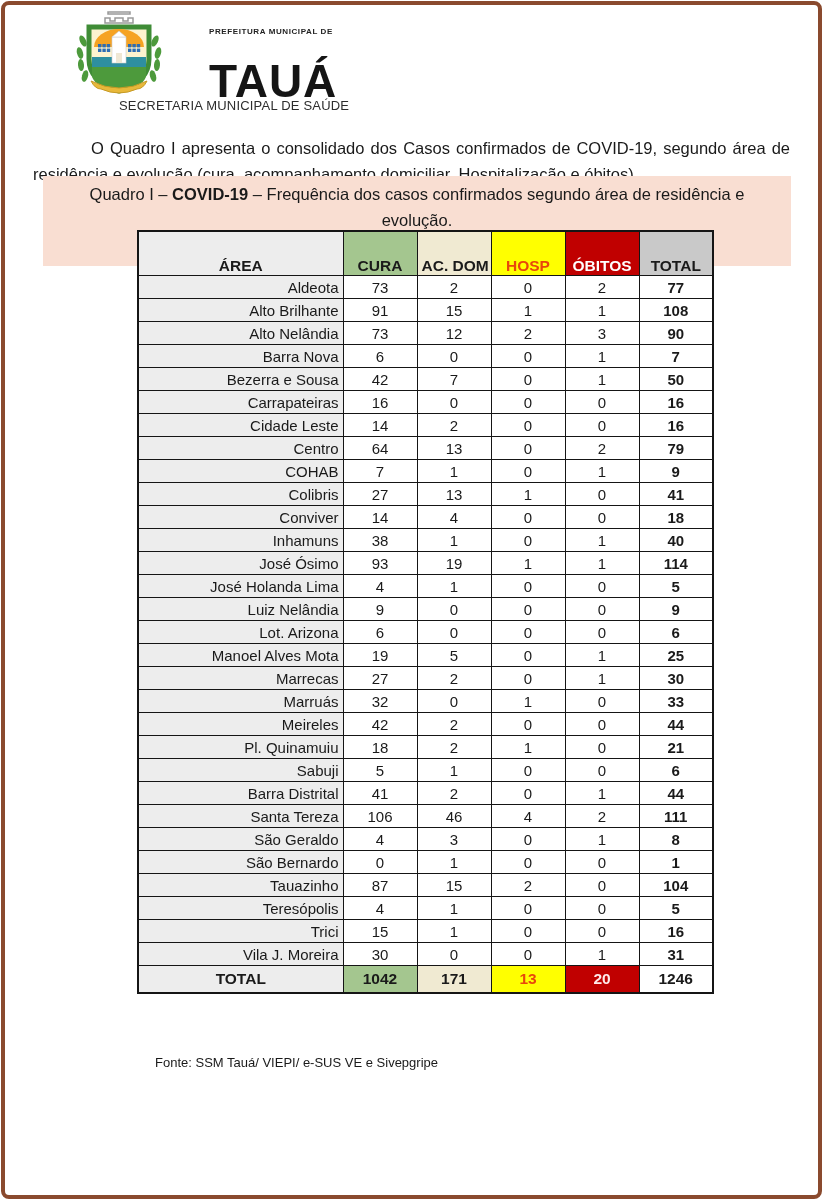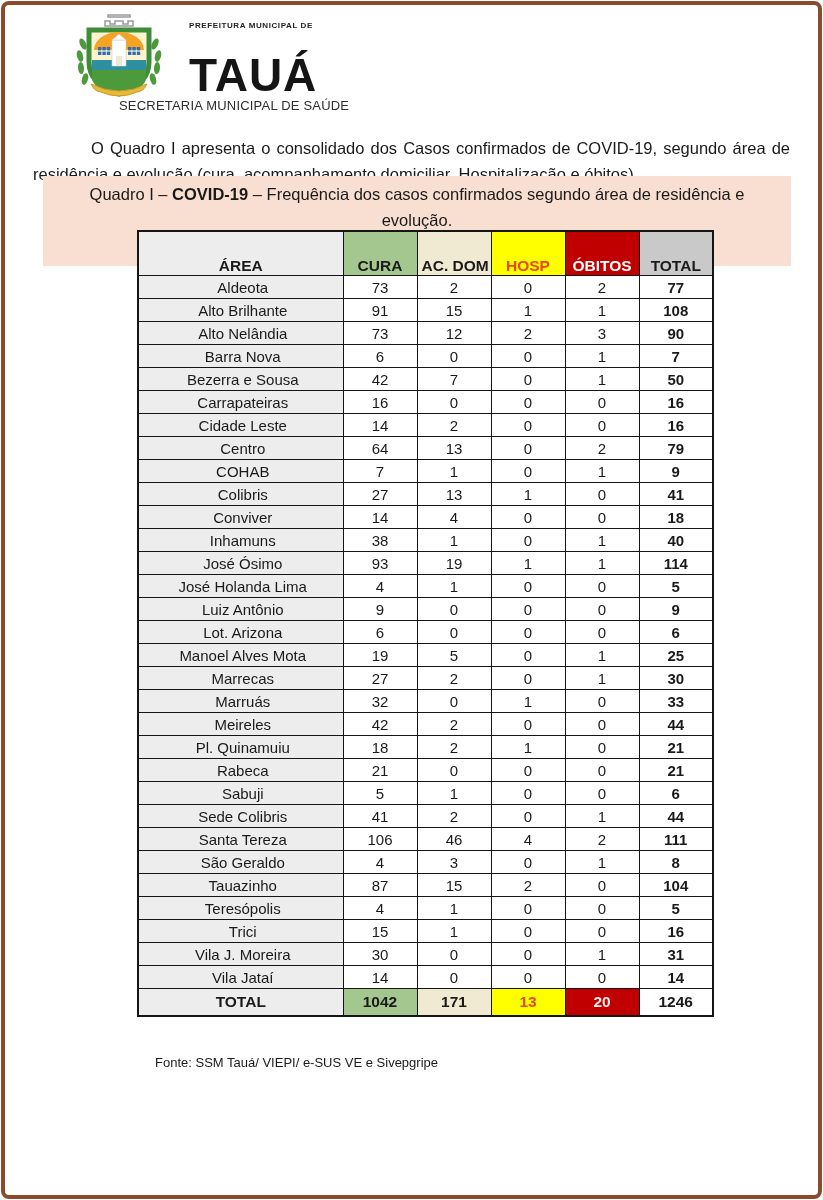--- a/index.html
+++ b/index.html
@@ -19,21 +19,21 @@
   html,body{margin:0;padding:0;background:#ffffff;}
   body{
     width:823px;height:1200px;position:relative;overflow:hidden;
     font-family:"Liberation Sans", sans-serif;color:var(--ink);
   }
   .page{
     position:absolute;inset:1px;border:4px solid var(--border-brown);
     border-radius:8px;background:#fff;
   }
   
-  .brand{position:absolute;left:56px;top:0;display:flex;align-items:flex-end;}
+  .brand{position:absolute;left:56px;top:6px;display:flex;align-items:flex-start;gap:20px;}
   .crest{width:116px;height:84px;flex:0 0 auto;}
   .brand-text{margin-left:12px;padding-top:16px;}
   .brand-small{font-size:8px;font-weight:bold;letter-spacing:0.6px;color:#222;}
   .brand-name{font-size:46px;font-weight:800;letter-spacing:1px;line-height:0.95;color:#151515;margin-top:24px;}
   .secretariat{position:absolute;left:114px;top:93px;font-size:13px;color:#2d2d2d;letter-spacing:0.2px;}
   
   .intro{
     position:absolute;left:28px;right:28px;top:113px;
     font-size:16.5px;line-height:1.6;text-align:justify;text-indent:58px;
   }
@@ -61,21 +61,21 @@
     height:43px;vertical-align:bottom;padding-bottom:3px;font-size:15.5px;
     font-weight:bold;text-align:center;white-space:normal;line-height:1.25;
   }
   th.col-area{background:var(--area-gray);}
   th.col-cura{background:var(--cura-green);text-align:center;}
   th.col-ac_dom{background:var(--acdom-cream);}
   th.col-hosp{background:var(--hosp-yellow);color:var(--hosp-text);}
   th.col-obitos{background:var(--obitos-red);color:#ffffff;}
   th.col-total{background:var(--total-gray);}
   tbody td{height:22px;text-align:center;}
-  tbody td.cell-area{background:var(--area-gray);text-align:center;padding-left:8px;}
+  tbody td.cell-area{background:var(--area-gray);text-align:right;padding-left:8px;}
   tbody td.cell-total{font-weight:bold;}
   tfoot td{height:26px;font-weight:bold;text-align:center;font-size:15.5px;}
   tfoot td.cell-area{background:var(--area-gray);}
   tfoot td.cell-cura{background:var(--cura-green);}
   tfoot td.cell-ac_dom{background:var(--acdom-cream);}
   tfoot td.cell-hosp{background:var(--hosp-yellow);color:var(--hosp-text);}
   tfoot td.cell-obitos{background:var(--obitos-red);color:var(--obitos-total-text);}
   
   .fonte{position:absolute;left:150px;top:1050px;font-size:13px;}
   
@@ -279,21 +279,21 @@
           </tr>
           <tr>
             <td class="cell-area">José Holanda Lima</td>
             <td class="cell-cura">4</td>
             <td class="cell-ac_dom">1</td>
             <td class="cell-hosp">0</td>
             <td class="cell-obitos">0</td>
             <td class="cell-total">5</td>
           </tr>
           <tr>
-            <td class="cell-area">Luiz Antônio</td>
+            <td class="cell-area">Luiz Nelândia</td>
             <td class="cell-cura">9</td>
             <td class="cell-ac_dom">0</td>
             <td class="cell-hosp">0</td>
             <td class="cell-obitos">0</td>
             <td class="cell-total">9</td>
           </tr>
           <tr>
             <td class="cell-area">Lot. Arizona</td>
             <td class="cell-cura">6</td>
             <td class="cell-ac_dom">0</td>
@@ -335,37 +335,29 @@
           </tr>
           <tr>
             <td class="cell-area">Pl. Quinamuiu</td>
             <td class="cell-cura">18</td>
             <td class="cell-ac_dom">2</td>
             <td class="cell-hosp">1</td>
             <td class="cell-obitos">0</td>
             <td class="cell-total">21</td>
           </tr>
           <tr>
-            <td class="cell-area">Rabeca</td>
-            <td class="cell-cura">21</td>
-            <td class="cell-ac_dom">0</td>
-            <td class="cell-hosp">0</td>
-            <td class="cell-obitos">0</td>
-            <td class="cell-total">21</td>
-          </tr>
-          <tr>
             <td class="cell-area">Sabuji</td>
             <td class="cell-cura">5</td>
             <td class="cell-ac_dom">1</td>
             <td class="cell-hosp">0</td>
             <td class="cell-obitos">0</td>
             <td class="cell-total">6</td>
           </tr>
           <tr>
-            <td class="cell-area">Sede Colibris</td>
+            <td class="cell-area">Barra Distrital</td>
             <td class="cell-cura">41</td>
             <td class="cell-ac_dom">2</td>
             <td class="cell-hosp">0</td>
             <td class="cell-obitos">1</td>
             <td class="cell-total">44</td>
           </tr>
           <tr>
             <td class="cell-area">Santa Tereza</td>
             <td class="cell-cura">106</td>
             <td class="cell-ac_dom">46</td>
@@ -375,20 +367,28 @@
           </tr>
           <tr>
             <td class="cell-area">São Geraldo</td>
             <td class="cell-cura">4</td>
             <td class="cell-ac_dom">3</td>
             <td class="cell-hosp">0</td>
             <td class="cell-obitos">1</td>
             <td class="cell-total">8</td>
           </tr>
           <tr>
+            <td class="cell-area">São Bernardo</td>
+            <td class="cell-cura">0</td>
+            <td class="cell-ac_dom">1</td>
+            <td class="cell-hosp">0</td>
+            <td class="cell-obitos">0</td>
+            <td class="cell-total">1</td>
+          </tr>
+          <tr>
             <td class="cell-area">Tauazinho</td>
             <td class="cell-cura">87</td>
             <td class="cell-ac_dom">15</td>
             <td class="cell-hosp">2</td>
             <td class="cell-obitos">0</td>
             <td class="cell-total">104</td>
           </tr>
           <tr>
             <td class="cell-area">Teresópolis</td>
             <td class="cell-cura">4</td>
@@ -405,28 +405,20 @@
             <td class="cell-obitos">0</td>
             <td class="cell-total">16</td>
           </tr>
           <tr>
             <td class="cell-area">Vila J. Moreira</td>
             <td class="cell-cura">30</td>
             <td class="cell-ac_dom">0</td>
             <td class="cell-hosp">0</td>
             <td class="cell-obitos">1</td>
             <td class="cell-total">31</td>
-          </tr>
-          <tr>
-            <td class="cell-area">Vila Jataí</td>
-            <td class="cell-cura">14</td>
-            <td class="cell-ac_dom">0</td>
-            <td class="cell-hosp">0</td>
-            <td class="cell-obitos">0</td>
-            <td class="cell-total">14</td>
           </tr>
         </tbody>
       <tfoot>
         <tr id="total-row">
             <td class="cell-area">TOTAL</td>
             <td class="cell-cura">1042</td>
             <td class="cell-ac_dom">171</td>
             <td class="cell-hosp">13</td>
             <td class="cell-obitos">20</td>
             <td class="cell-total">1246</td>

